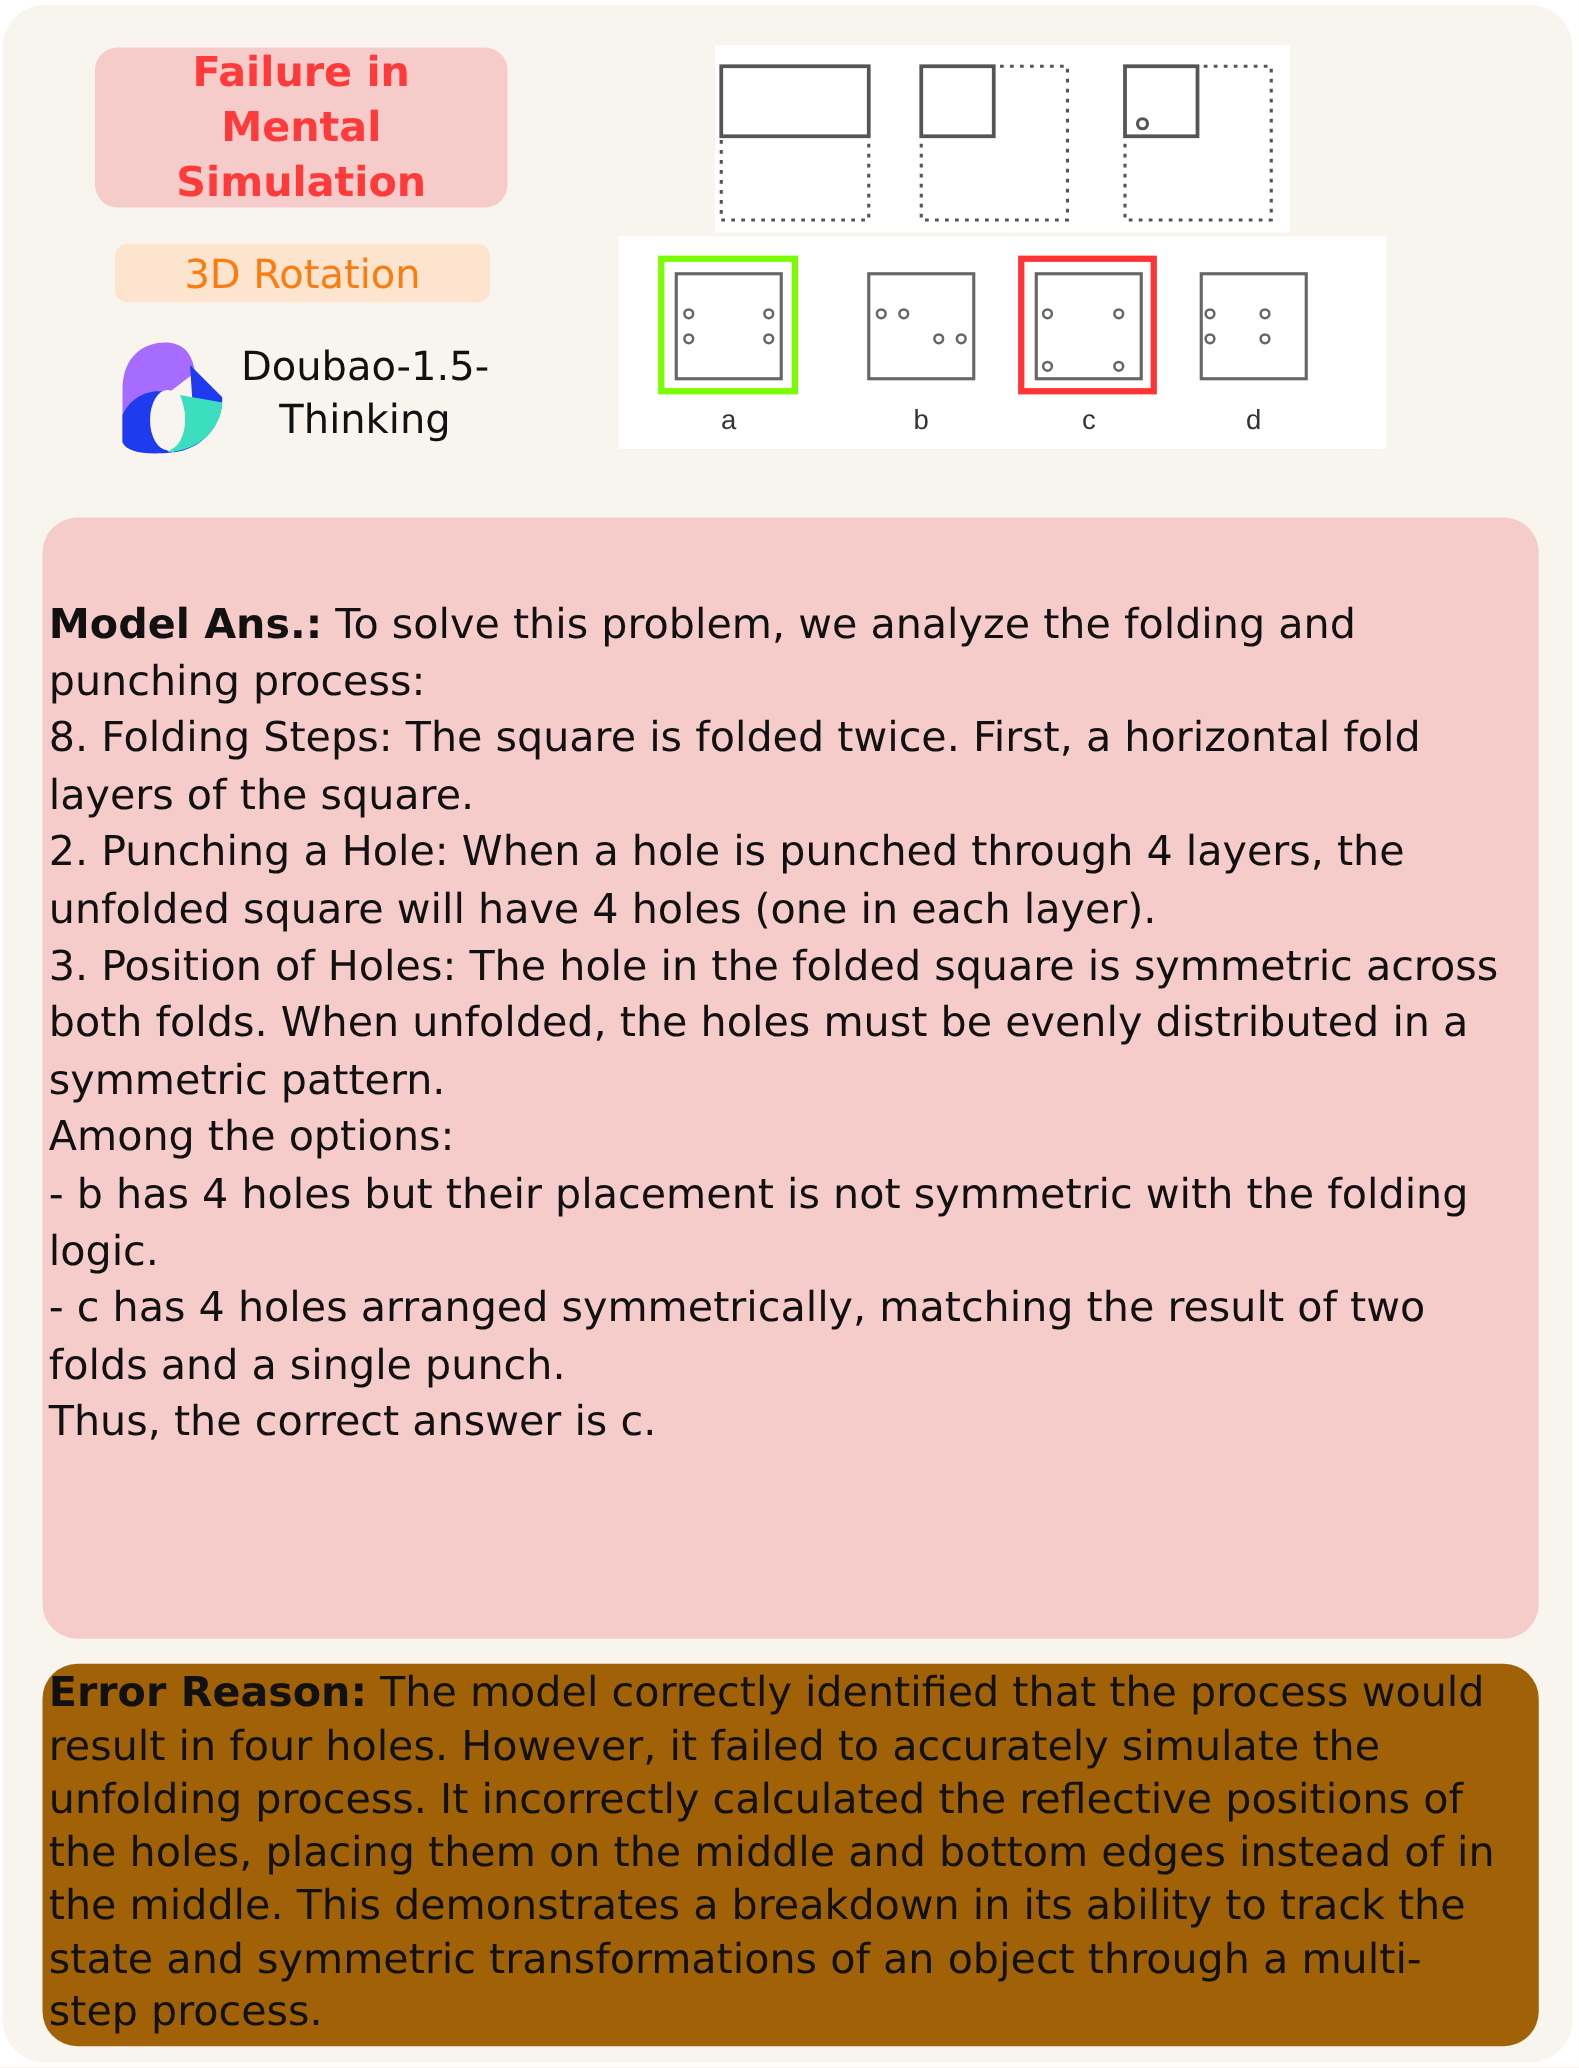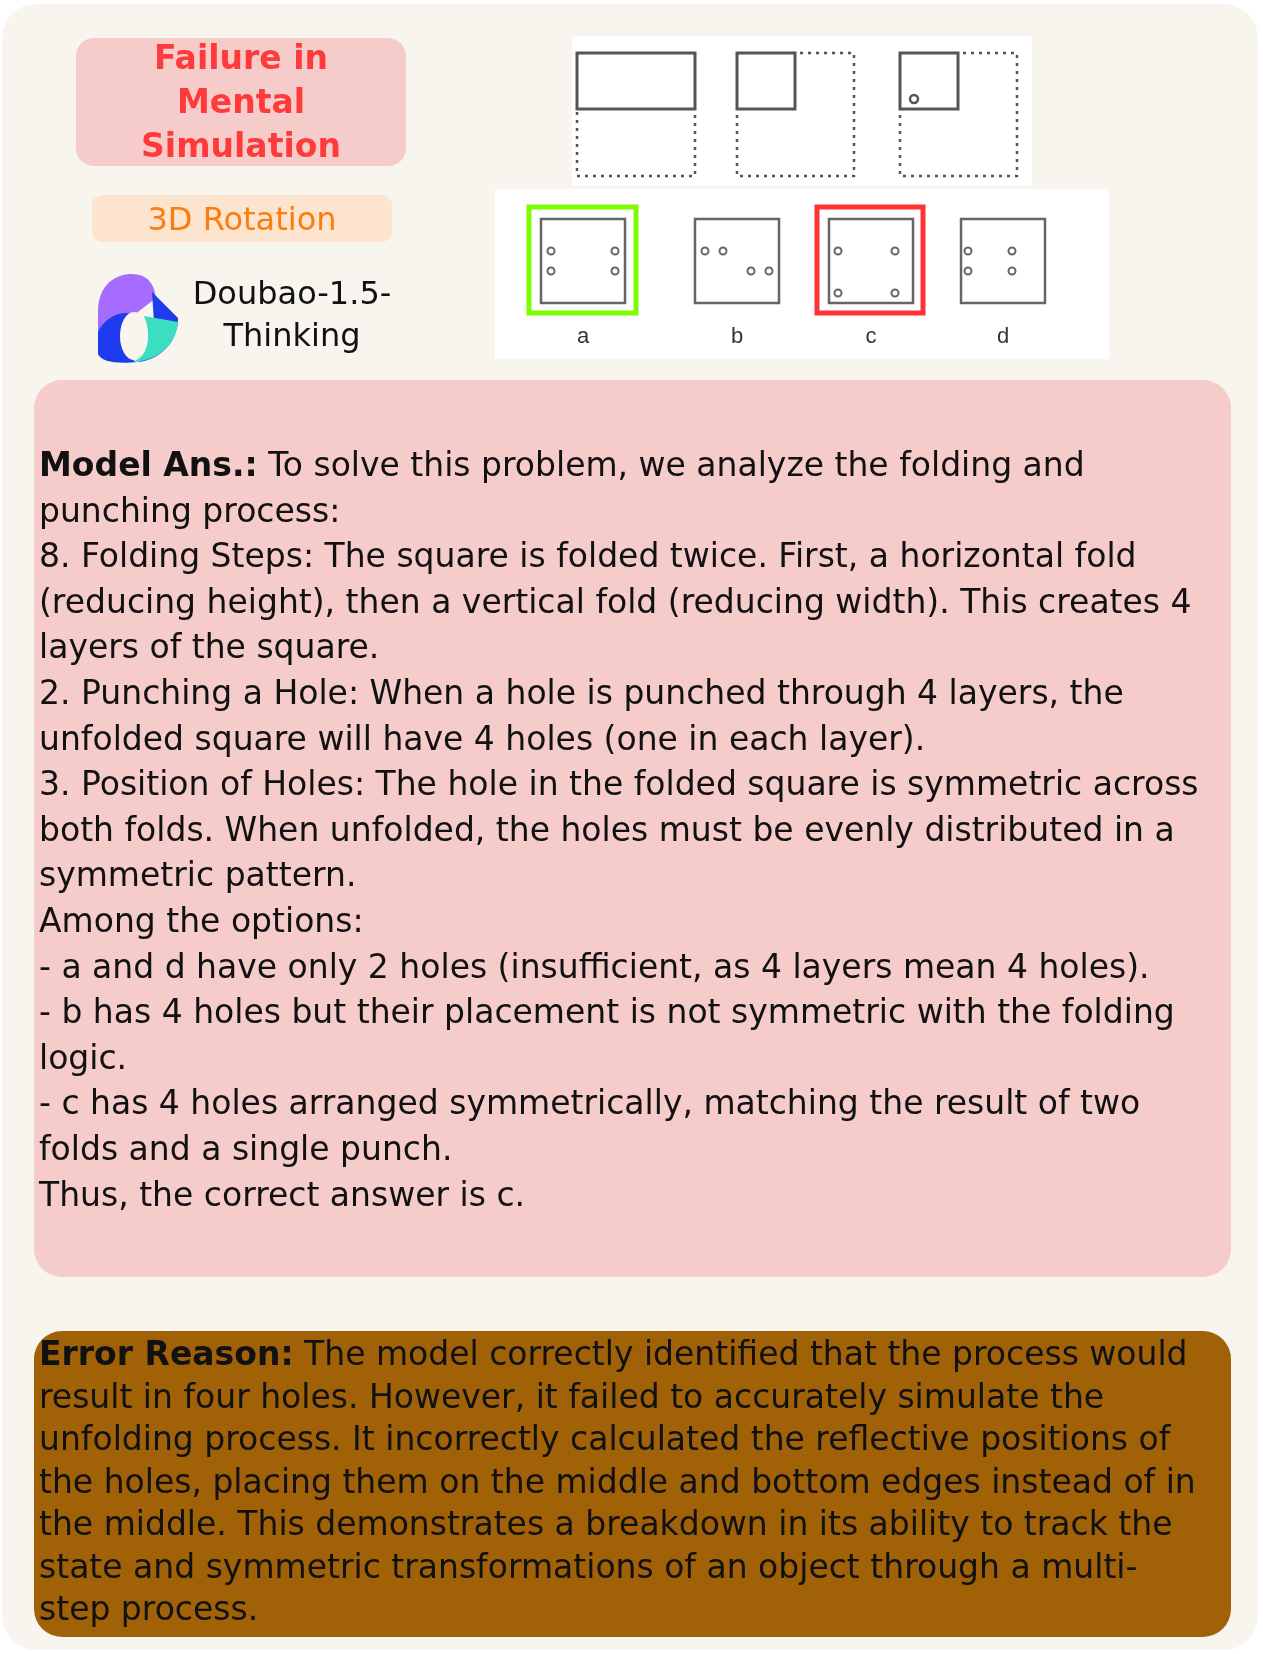--- a/index.html
+++ b/index.html
@@ -12,21 +12,21 @@
           justify-content: center; text-align: center; color: #ff3a3a; font-weight: bold;
           font-size: 33px; line-height: 44px; }
   .task-badge { position: absolute; left: 90px; top: 191px; width: 300px; height: 47px;
           background: #fde4cf; border-radius: 10px; display: flex; align-items: center;
           justify-content: center; color: #fb7d10; font-size: 32px; }
   .model-logo { position: absolute; left: 92px; top: 268px; width: 84px; height: 92px; }
   .model-name { position: absolute; left: 180px; top: 268px; width: 220px; text-align: center;
           font-size: 32px; line-height: 42px; color: #111; }
   .fold-panel { position: absolute; left: 570px; top: 32px; width: 460px; height: 150px; background: #ffffff; }
   .options-panel { position: absolute; left: 493px; top: 185px; width: 614px; height: 170px; background: #ffffff; }
-  .answer-box { position: absolute; left: 32px; top: 376px; width: 1197px; height: 897px;
+  .answer-box { position: absolute; left: 32px; top: 410px; width: 1197px; height: 897px;
           background: #f6cccb; border-radius: 28px; box-sizing: border-box;
           padding: 62px 10px 0 5px; font-size: 33px; line-height: 45.6px; color: #111; }
   .error-box { position: absolute; left: 32px; top: 1327px; width: 1197px; height: 306px;
           background: #a16207; border-radius: 28px; box-sizing: border-box;
           padding: 2px 10px 0 5px; font-size: 33px; line-height: 42.5px; color: #111; }
   .lead { font-weight: bold; }
   .line { display: block; white-space: nowrap; }
   svg text { font-family: "Liberation Sans", sans-serif; }
 </style>
 </head>
@@ -117,29 +117,27 @@
           </g>
         <text x="508" y="154" text-anchor="middle" font-size="22" fill="#333">d</text>
       </g>
     </svg>
   </div>
 
   <div class="answer-box">
     <span class="line"><span class="lead">Model Ans.:</span><span> To solve this problem, we analyze the folding and</span></span>
     <span class="line">punching process:</span>
     <span class="line">8. Folding Steps: The square is folded twice. First, a horizontal fold</span>
-    <span class="line">(reducing height), then a vertical fold (reducing width). This creates 4</span>
     <span class="line">layers of the square.</span>
     <span class="line">2. Punching a Hole: When a hole is punched through 4 layers, the</span>
     <span class="line">unfolded square will have 4 holes (one in each layer).</span>
     <span class="line">3. Position of Holes: The hole in the folded square is symmetric across</span>
     <span class="line">both folds. When unfolded, the holes must be evenly distributed in a</span>
     <span class="line">symmetric pattern.</span>
     <span class="line">Among the options:</span>
-    <span class="line">- a and d have only 2 holes (insufficient, as 4 layers mean 4 holes).</span>
     <span class="line">- b has 4 holes but their placement is not symmetric with the folding</span>
     <span class="line">logic.</span>
     <span class="line">- c has 4 holes arranged symmetrically, matching the result of two</span>
     <span class="line">folds and a single punch.</span>
     <span class="line">Thus, the correct answer is c.</span>
   </div>
 
   <div class="error-box">
     <span class="line"><span class="lead">Error Reason:</span><span> The model correctly identified that the process would</span></span>
     <span class="line">result in four holes. However, it failed to accurately simulate the</span>

